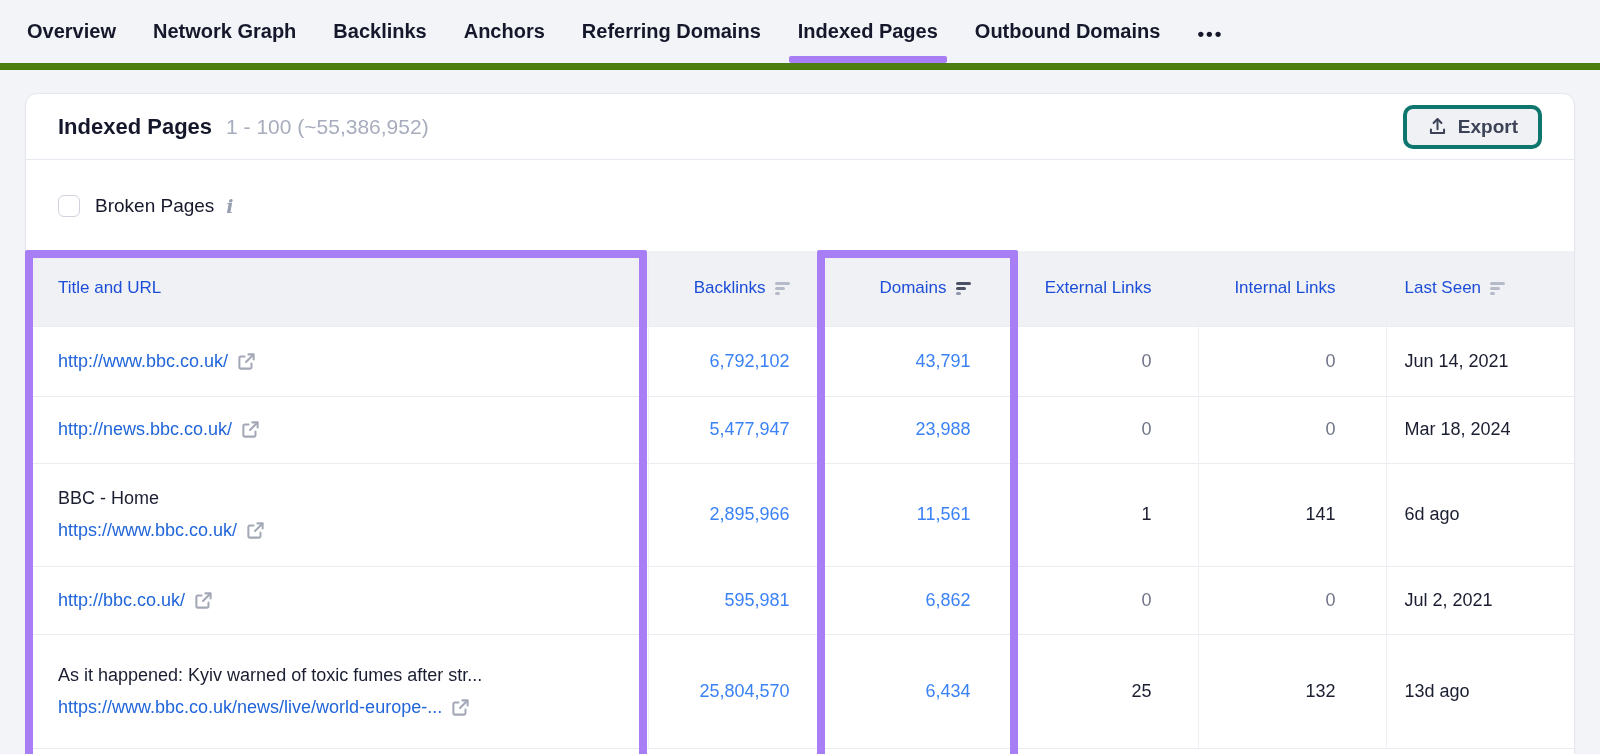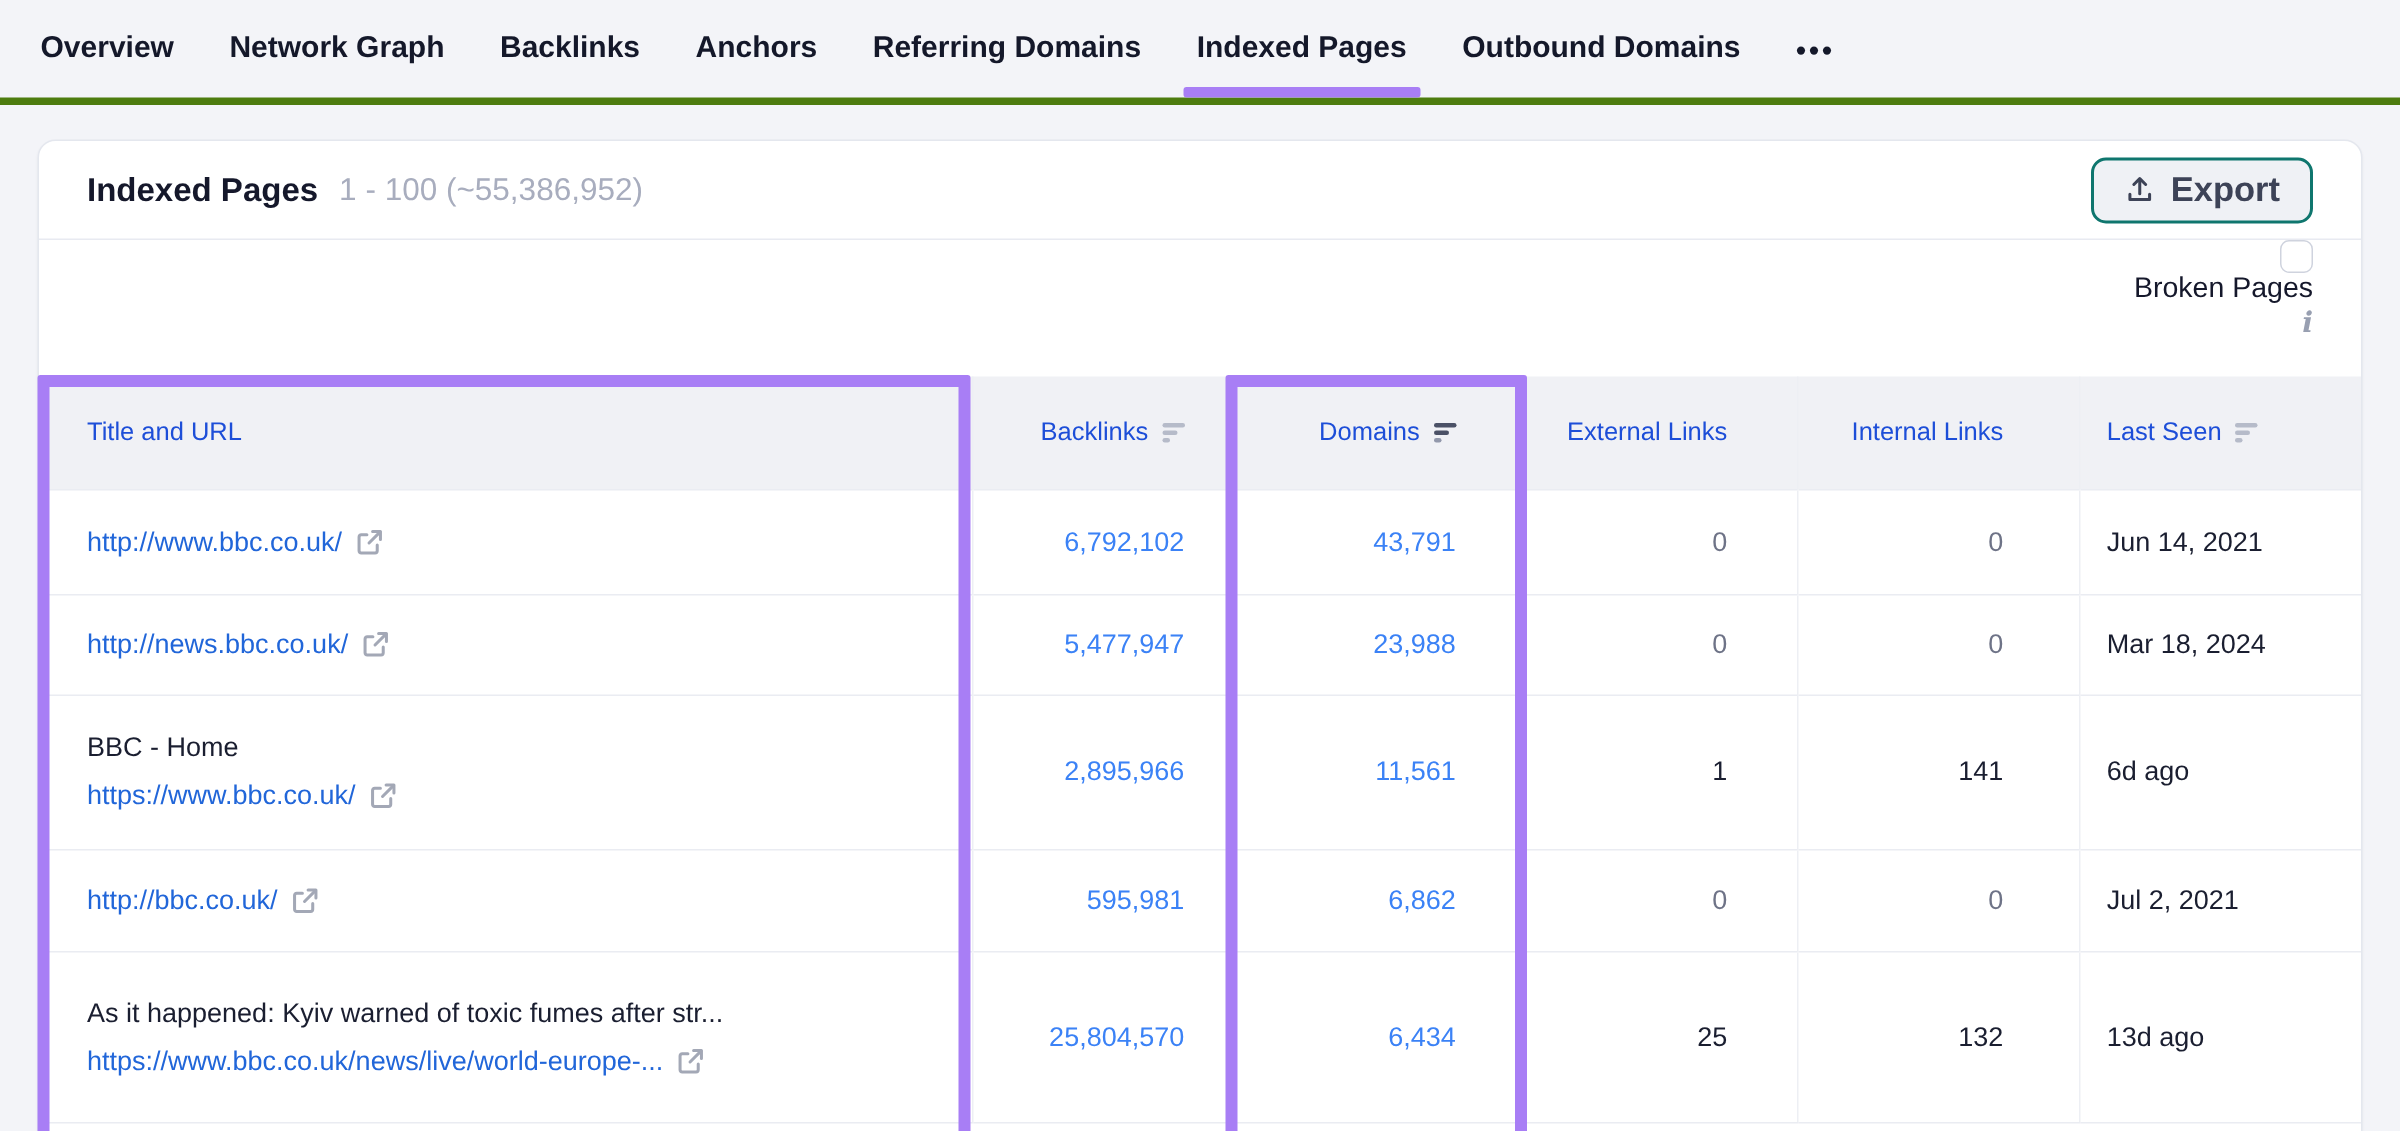--- a/index.html
+++ b/index.html
@@ -11,21 +11,21 @@
     position:relative;
   }
 
   
   .tabbar {
     height:70px;
     display:flex;
     align-items:stretch;
     gap:37px;
     padding:0 27px;
-    border-bottom:5px solid #4d7c0f;
+    border-bottom:7px solid #4d7c0f;
     background:#f3f4f8;
   }
   .tab {
     display:flex; align-items:center;
     font-size:20px; font-weight:600; color:#14182a;
     position:relative; cursor:pointer; white-space:nowrap;
   }
   .tab.active::after {
     content:""; position:absolute; left:-9px; right:-9px; bottom:0;
     height:7px; background:#a87ef5; border-radius:2px;
@@ -40,29 +40,29 @@
     overflow:hidden;
   }
   .card-header {
     height:66px; display:flex; align-items:center;
     padding:0 32px; border-bottom:1px solid #e8eaf1;
   }
   .card-title { font-size:22px; font-weight:700; color:#15182b; }
   .card-range { font-size:21px; color:#a8adbe; margin-left:14px; }
   .export-btn {
     margin-left:auto; height:44px; display:flex; align-items:center; gap:10px;
-    padding:0 20px; background:#eff1f5; border:2px solid #0f766e; border-radius:10px;
+    padding:0 20px; background:#eff1f5; border:4px solid #0f766e; border-radius:10px;
     font-family:"Liberation Sans", sans-serif;
-    font-size:23px; font-weight:600; color:#3d4357; cursor:pointer;
+    font-size:19px; font-weight:600; color:#3d4357; cursor:pointer;
   }
   .export-btn svg { display:block; }
 
   
   .filters {
-    height:91px; display:flex; align-items:flex-end; padding:0 32px;flex-direction:column;
+    height:91px; display:flex; align-items:center; padding:0 32px;
   }
   .checkbox {
     width:22px; height:22px; border:1.5px solid #cfd3de; border-radius:6px;
     background:#fff; cursor:pointer; flex:none;
   }
   .filters-label { font-size:19px; color:#15182b; margin-left:15px; }
   .info-i {
     font-family:"DejaVu Serif", serif; font-style:italic; font-weight:700;
     font-size:19px; color:#989fb1; margin-left:12px; cursor:pointer;
   }

